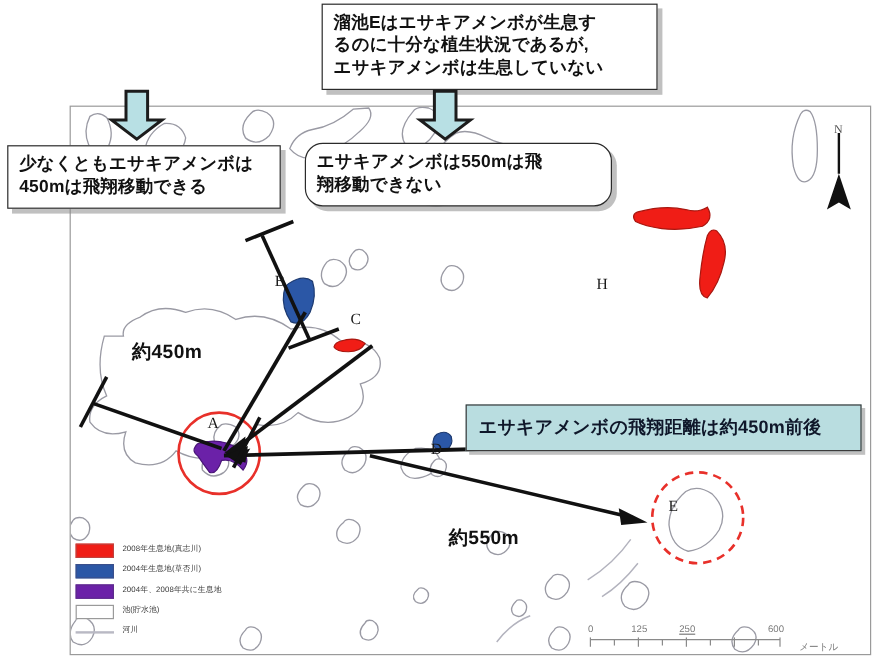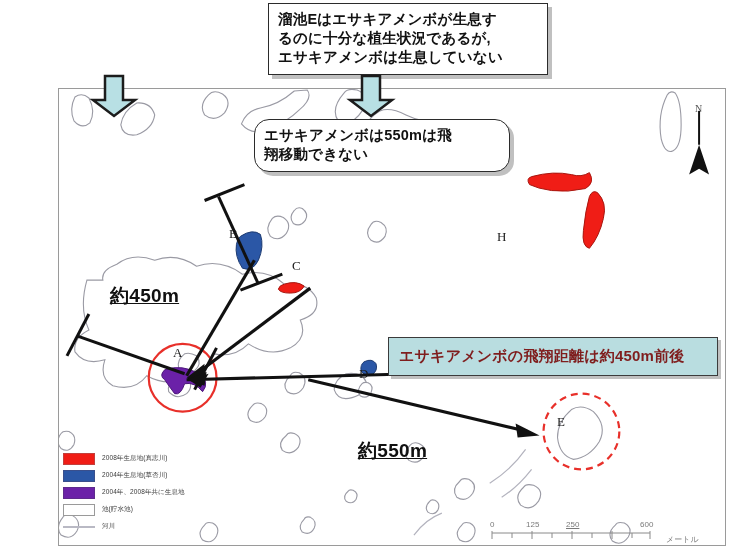--- a/index.html
+++ b/index.html
@@ -50,21 +50,21 @@
   .conclusion {
     position: absolute;
     left: 388px; top: 337px;
     width: 330px;
     background: #b9dde0;
     border: 1.6px solid #3b3b3b;
     box-shadow: 3px 3px 0 rgba(130,130,130,.5);
     padding: 9px 6px 9px 10px;
     font-size: 15px;
     font-weight: 700;
-    color: #7f1d1d;
+    color: #0f172a;
     letter-spacing: .2px;
   }
 
   
   .down-arrow { position: absolute; }
   #arrow-left  { left: 88px;  top: 74px;  width: 52px; height: 44px; }
   #arrow-right { left: 345px; top: 74px;  width: 52px; height: 44px; }
 
   
   .legend {
@@ -98,25 +98,24 @@
   
   .map-label {
     position: absolute;
     font-size: 13px;
     font-weight: 400;
     color: #1a1a1a;
     font-family: "Liberation Serif", "DejaVu Serif", serif;
   }
   .dist-label {
     position: absolute;
-    font-size: 19px;
+    font-size: 16px;
     font-weight: 600;
     color: #111;
     letter-spacing: .3px;
-    text-decoration: underline;
   }
 
   
   .scalebar {
     position: absolute;
     left: 490px; top: 520px;
     width: 200px;
     color: #7a7a7a;
     font-size: 8px;
   }
@@ -250,25 +249,27 @@
   </div>
 
   <div class="map-label" style="left:173px; top:345px;">A</div>
   <div class="map-label" style="left:229px; top:226px;">B</div>
   <div class="map-label" style="left:292px; top:258px;">C</div>
   <div class="map-label" style="left:359px; top:366px;">D</div>
   <div class="map-label" style="left:557px; top:414px;">E</div>
   <div class="map-label" style="left:497px; top:229px;">H</div>
 
   <div class="dist-label" style="left:110px; top:283px;">約450m</div>
-  <div class="dist-label" style="left:358px; top:438px;">約550m</div>
+  <div class="dist-label" style="left:374px; top:438px;">約550m</div>
 
   <div class="callout" id="callout-b">溜池Eはエサキアメンボが生息す
 るのに十分な植生状況であるが,
 エサキアメンボは生息していない</div>
+  <div class="callout" id="callout-c">少なくともエサキアメンボは
+450mは飛翔移動できる</div>
   <div class="callout" id="callout-d">エサキアメンボは550mは飛
 翔移動できない</div>
 
   <svg class="down-arrow" id="arrow-left" viewBox="0 0 52 44">
     <path d="M17 2 L35 2 L35 26 L47 26 L26 42 L5 26 L17 26 Z" fill="#b8e0e4" stroke="#1c1c1c" stroke-width="2.5" stroke-linejoin="miter"></path>
   </svg>
   <svg class="down-arrow" id="arrow-right" viewBox="0 0 52 44">
     <path d="M17 2 L35 2 L35 26 L47 26 L26 42 L5 26 L17 26 Z" fill="#b8e0e4" stroke="#1c1c1c" stroke-width="2.5" stroke-linejoin="miter"></path>
   </svg>
 

